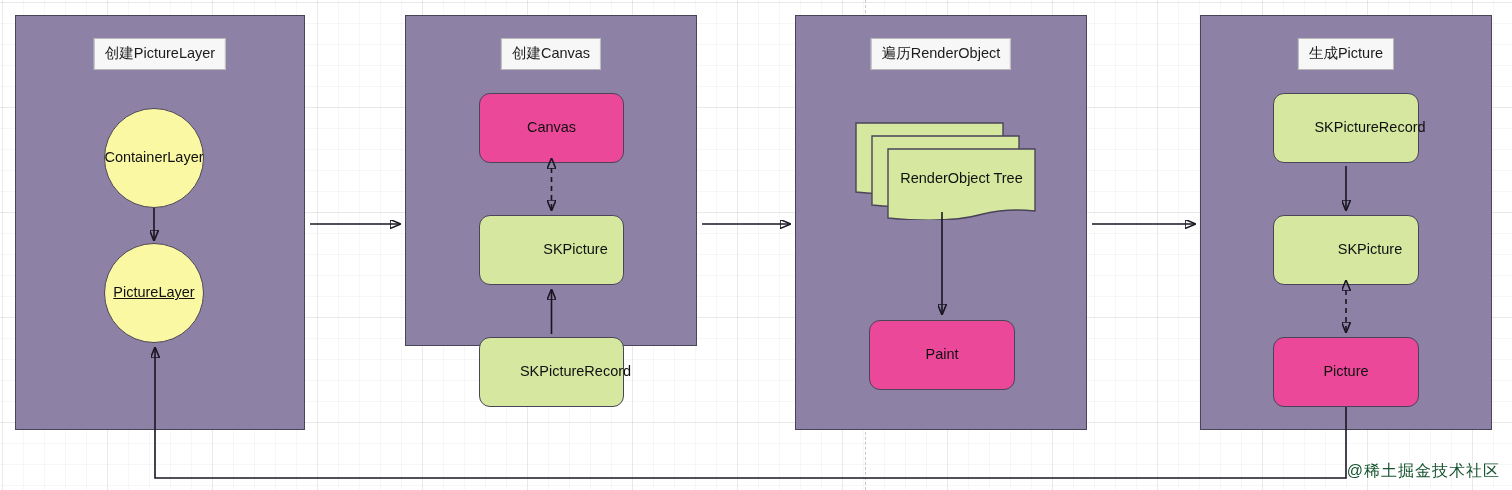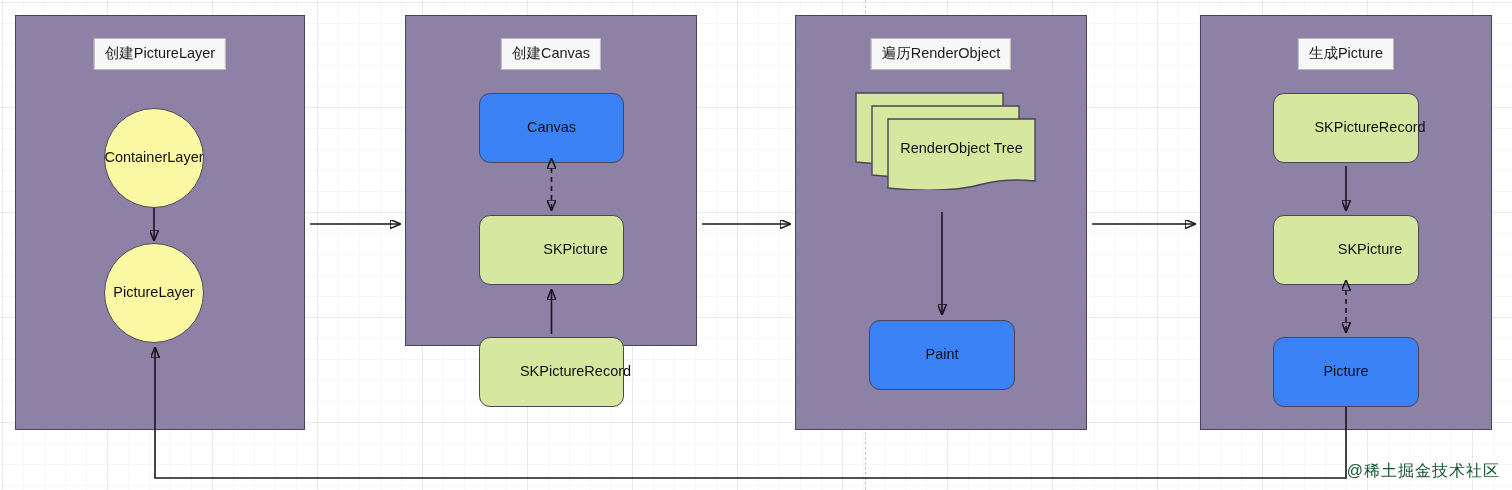--- a/index.html
+++ b/index.html
@@ -79,26 +79,27 @@
   }
   .node.rect {
     border-radius: 11px;
     border: 1.4px solid #4a4458;
   }
   .node.circle {
     border-radius: 50%;
     border: 1.4px solid #4a4458;
   }
   .fill-green  { background: #d6e8a0; padding-left: 48px; }
-  .fill-pink   { background: #3b82f6; align-items: center; }
+  .fill-pink   { background: #ec4899; align-items: center; }
   .fill-yellow { background: #fbf8a4; }
 
   
   .docstack {
     position: absolute;
+    margin-top: 30px;
   }
   .docstack svg { display: block; }
   .docstack .doc-label {
     position: absolute;
     left: 0; right: 0;
     top: 46px;
     text-align: center;
     font-size: 14.5px;
     color: #101010;
     pointer-events: none;
@@ -137,21 +138,21 @@
   <div class="page-guide" style="left:865px;"></div>
 
   <div class="panel" style="left:15px; top:15px; width:290px; height:415px;">
     <div class="panel-title">创建PictureLayer</div>
   </div>
 
   <div class="node circle fill-yellow" style="left:104px; top:108px; width:100px; height:100px;">
     <span>ContainerLayer</span>
   </div>
 
-  <div class="node circle fill-yellow" style="left:104px; top:243px; width:100px; height:100px;">
+  <div class="node circle fill-yellow" style="left:104px; top:243px; width:100px; height:100px;text-decoration:underline;">
     <span>PictureLayer</span>
   </div>
 
   <div class="panel" style="left:405px; top:15px; width:292px; height:331px;">
     <div class="panel-title">创建Canvas</div>
   </div>
 
   <div class="node rect fill-pink" style="left:479px; top:93px; width:145px; height:70px;">
     <span>Canvas</span>
   </div>

